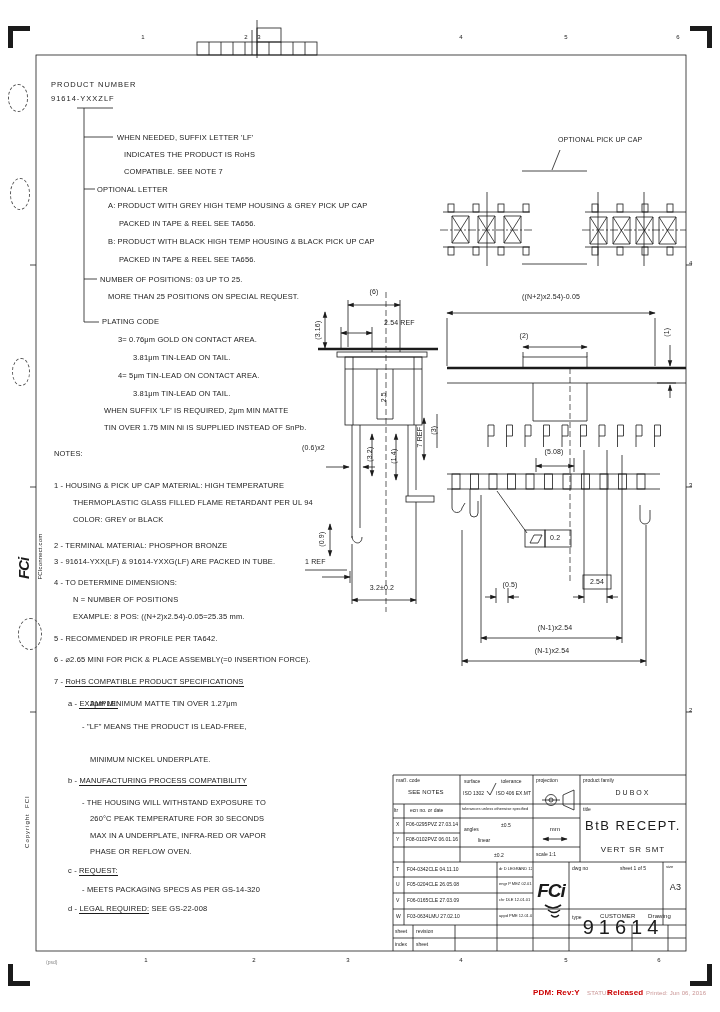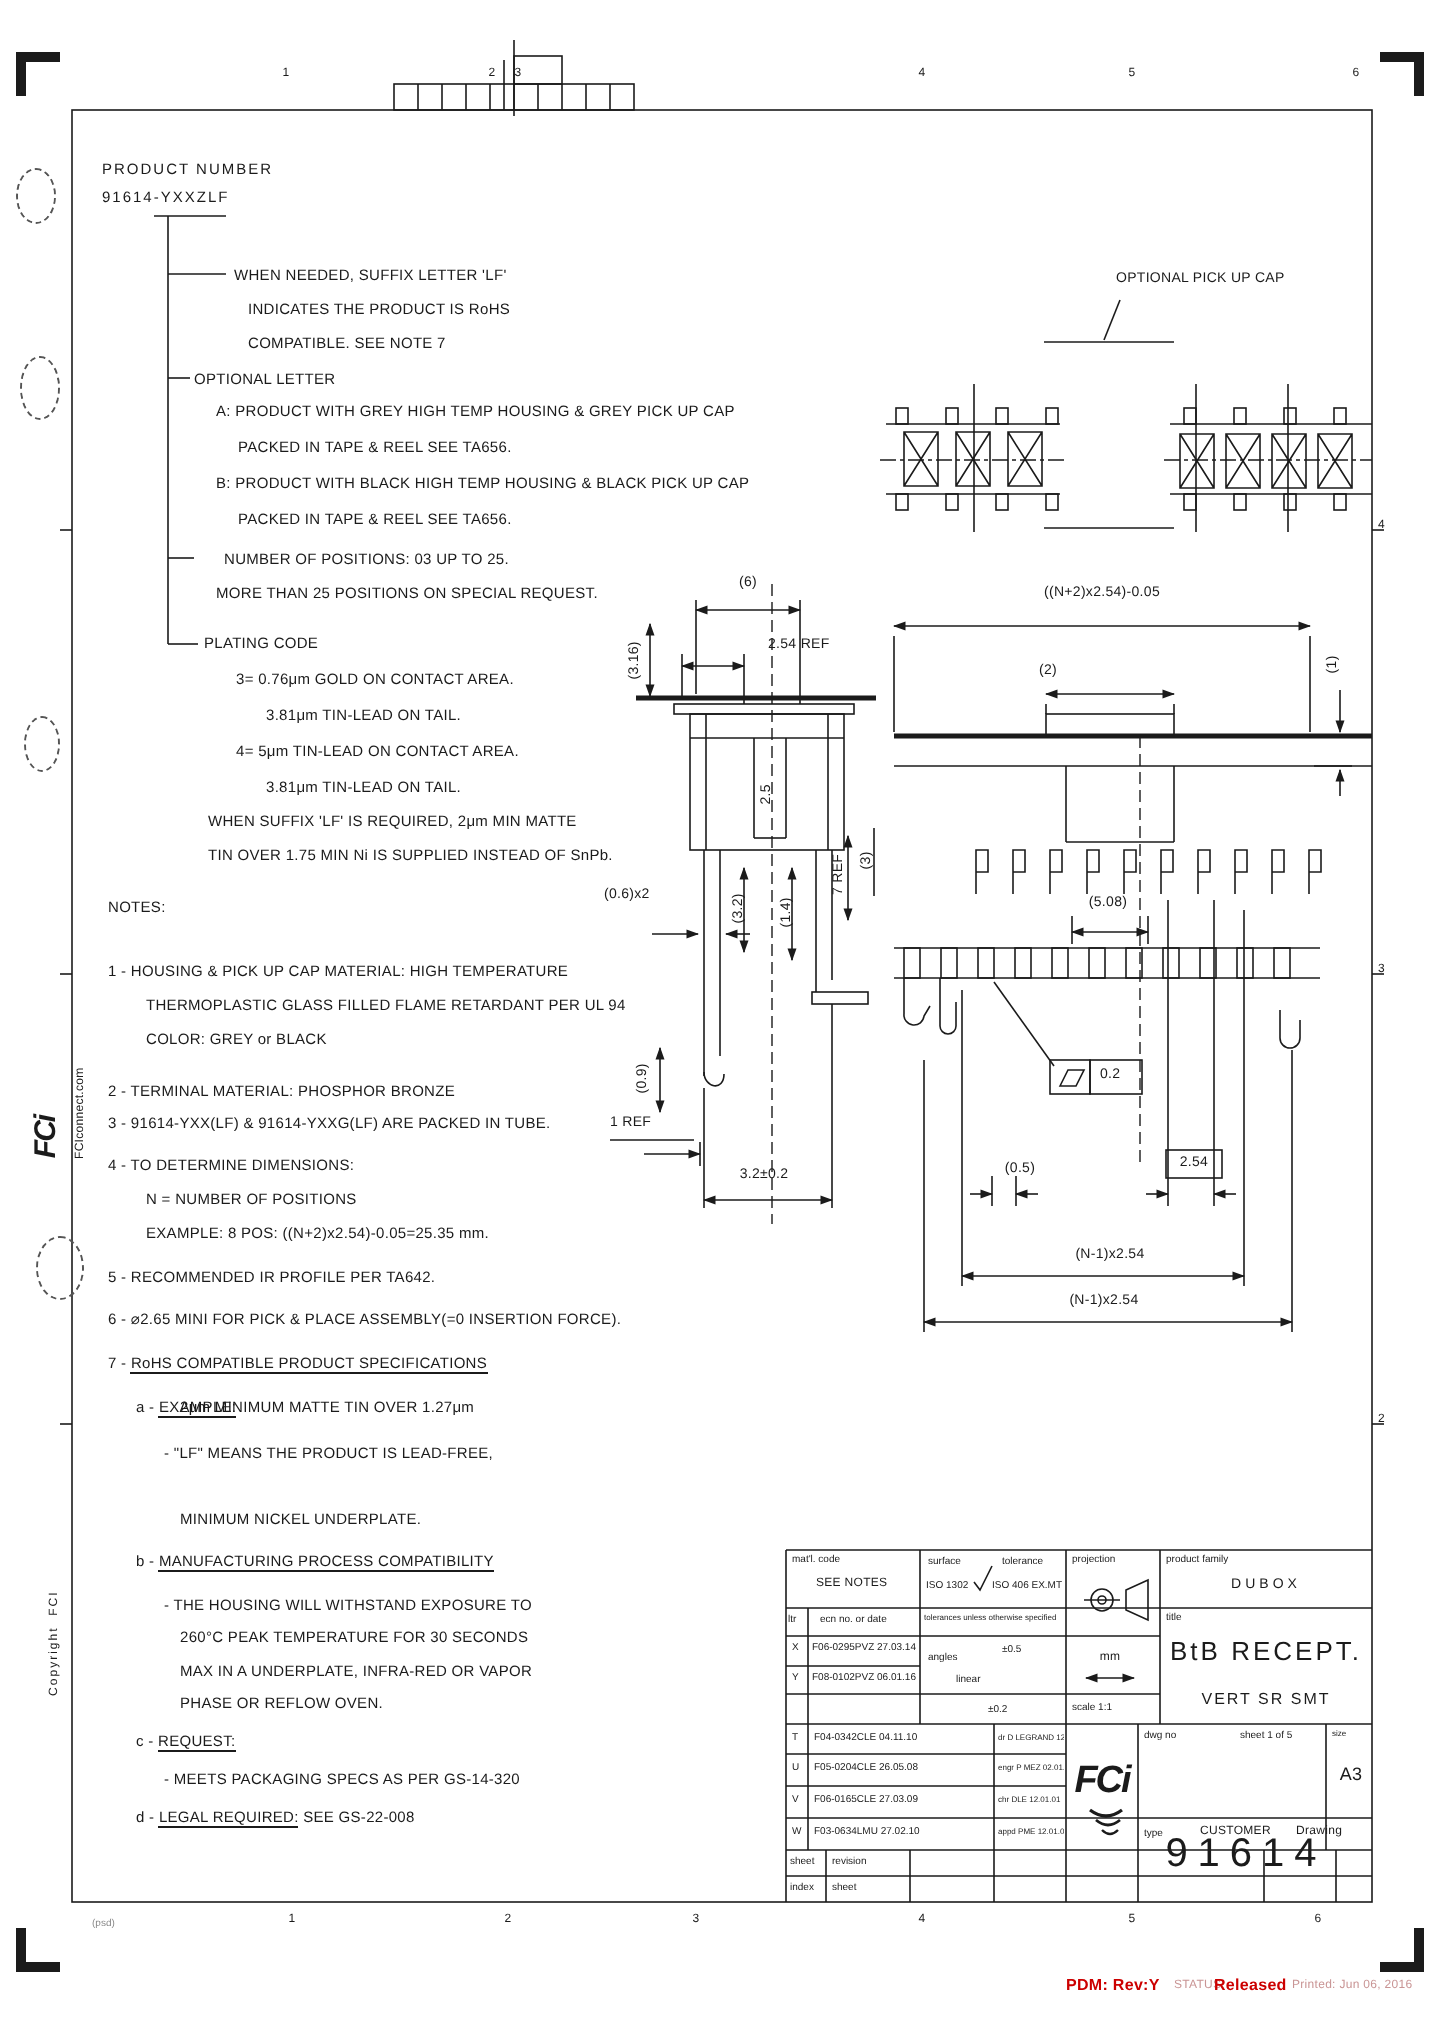--- a/index.html
+++ b/index.html
@@ -312,21 +312,21 @@
   <div class="L" style="left:51px;top:80px;letter-spacing:1px">PRODUCT NUMBER</div>
   <div class="L" style="left:51px;top:94px;letter-spacing:1px">91614-YXXZLF</div>
   <div class="L" style="left:117px;top:133px">WHEN NEEDED, SUFFIX LETTER 'LF'</div>
   <div class="L" style="left:124px;top:150px">INDICATES THE PRODUCT IS RoHS</div>
   <div class="L" style="left:124px;top:167px">COMPATIBLE. SEE NOTE 7</div>
   <div class="L" style="left:97px;top:185px">OPTIONAL LETTER</div>
   <div class="L" style="left:108px;top:201px">A: PRODUCT WITH GREY HIGH TEMP HOUSING &amp; GREY PICK UP CAP</div>
   <div class="L" style="left:119px;top:219px">PACKED IN TAPE &amp; REEL SEE TA656.</div>
   <div class="L" style="left:108px;top:237px">B: PRODUCT WITH BLACK HIGH TEMP HOUSING &amp; BLACK PICK UP CAP</div>
   <div class="L" style="left:119px;top:255px">PACKED IN TAPE &amp; REEL SEE TA656.</div>
-  <div class="L" style="left:112px;top:275px">NUMBER OF POSITIONS: 03 UP TO 25.</div>
+  <div class="L" style="left:100px;top:275px">NUMBER OF POSITIONS: 03 UP TO 25.</div>
   <div class="L" style="left:108px;top:292px">MORE THAN 25 POSITIONS ON SPECIAL REQUEST.</div>
   <div class="L" style="left:102px;top:317px">PLATING CODE</div>
   <div class="L" style="left:118px;top:335px">3= 0.76μm GOLD ON CONTACT AREA.</div>
   <div class="L" style="left:133px;top:353px">3.81μm TIN-LEAD ON TAIL.</div>
   <div class="L" style="left:118px;top:371px">4= 5μm TIN-LEAD ON CONTACT AREA.</div>
   <div class="L" style="left:133px;top:389px">3.81μm TIN-LEAD ON TAIL.</div>
   <div class="L" style="left:104px;top:406px">WHEN SUFFIX 'LF' IS REQUIRED, 2μm MIN MATTE</div>
   <div class="L" style="left:104px;top:423px">TIN OVER 1.75 MIN Ni IS SUPPLIED INSTEAD OF SnPb.</div>
 
   <div class="L" style="left:54px;top:449px">NOTES:</div>

